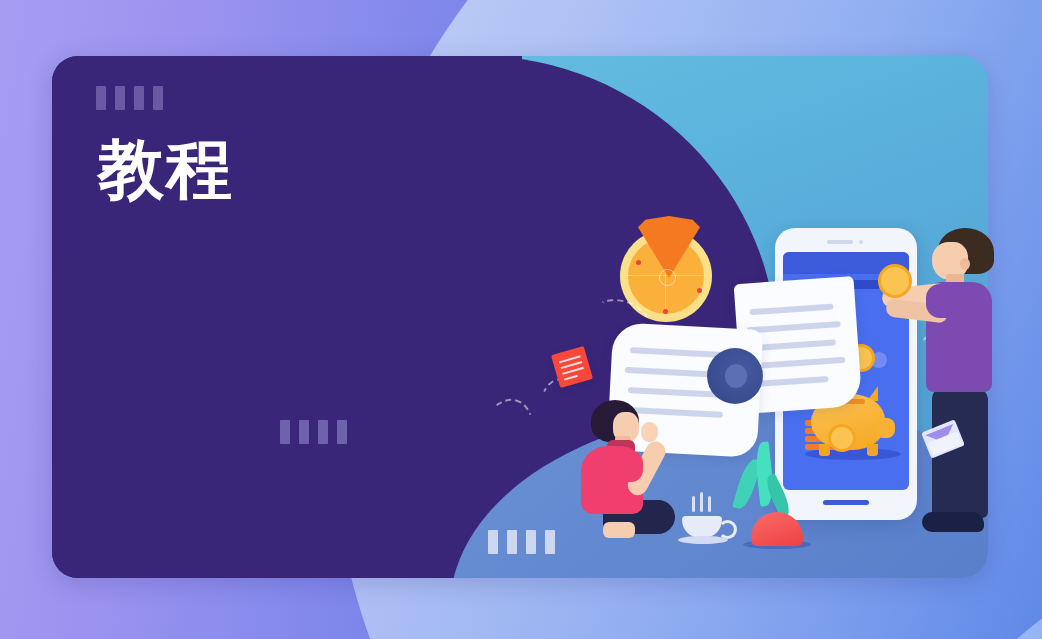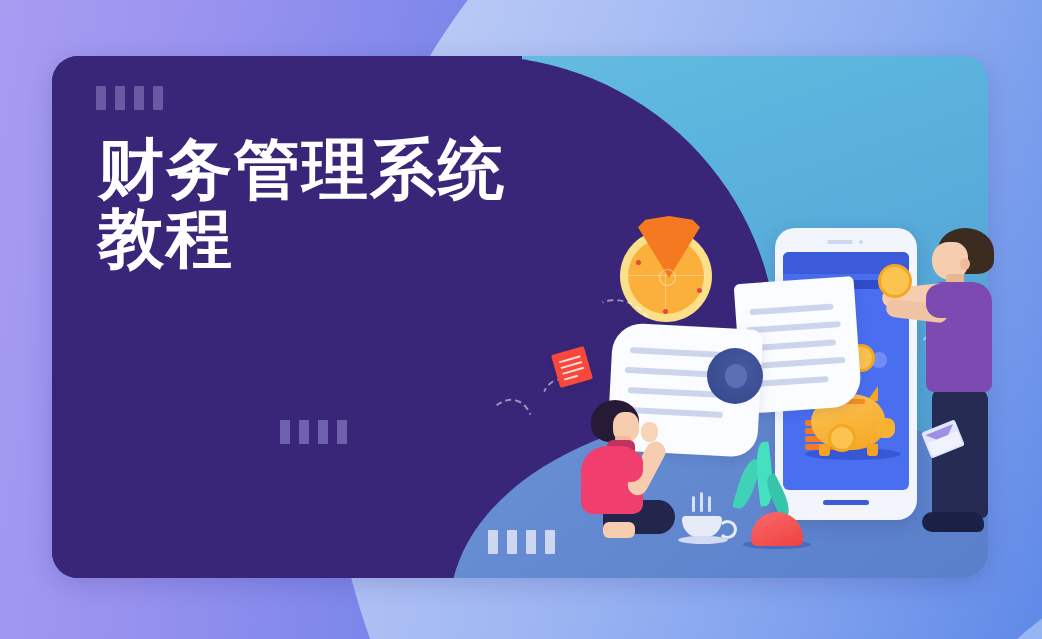--- a/index.html
+++ b/index.html
@@ -339,21 +339,20 @@
     <div class="purple-ellipse"></div>
   </div>
 
   <div class="headline">
     <div class="ticks">
       <span class="tick"></span>
       <span class="tick"></span>
       <span class="tick"></span>
       <span class="tick"></span>
     </div>
-    <div class="t-cn">财务管理系统</div>
     <div class="t-cn">教程</div>
   </div>
 
   <div class="ticks ticks-mid ticks-a">
     <span class="tick"></span>
     <span class="tick"></span>
     <span class="tick"></span>
     <span class="tick"></span>
   </div>
   <div class="ticks ticks-light ticks-b">

